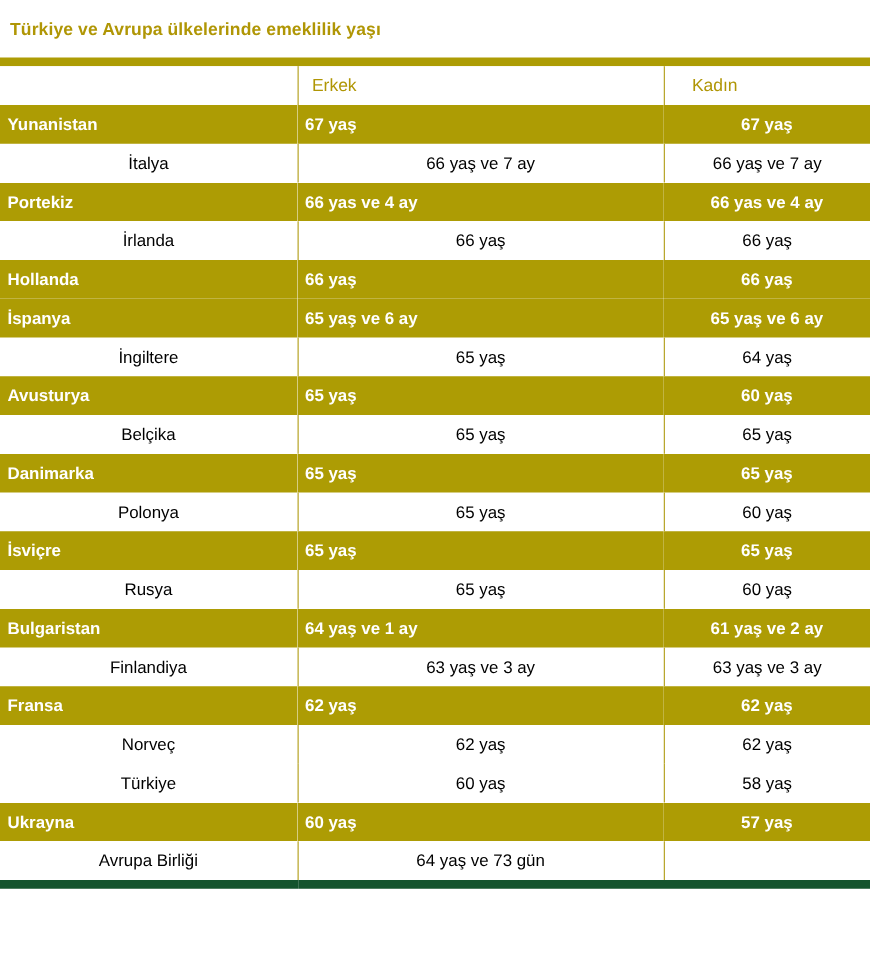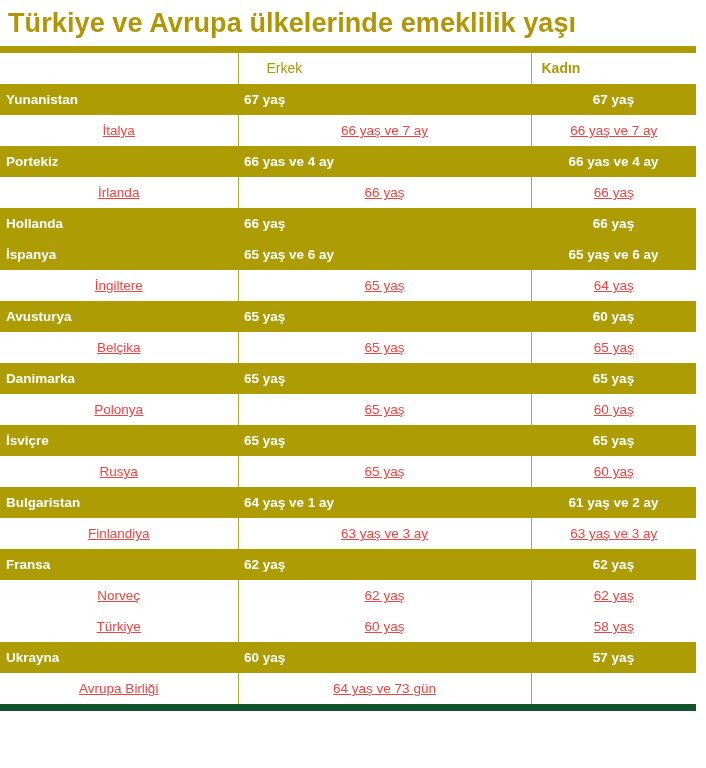--- a/index.html
+++ b/index.html
@@ -23,21 +23,21 @@
   .title-bar {
     height: 46px;
     display: flex;
     align-items: center;
     padding-left: 8px;
     background: #ffffff;
     box-sizing: border-box;
   }
   .title-text {
     color: #b09605;
-    font-size: 27px;
+    font-size: 14px;
     font-weight: bold;
     letter-spacing: 0.1px;
     line-height: 1;
     white-space: nowrap;
   }
   .top-band {
     height: 7px;
     background: #ad9c04;
     width: 696px;
     margin: 0;
@@ -65,35 +65,34 @@
   
   thead tr.header-row th {
     background: #ffffff;
     color: #b09605;
     font-weight: normal;
     text-align: left;
     font-size: 14px;
     border-bottom: none;
   }
   thead tr.header-row th.h-country { border-right: 1px solid #b9a72e; }
-  thead tr.header-row th.h-male    { border-right: 1px solid #b9a72e; padding-left: 28px; }
-  thead tr.header-row th.h-female  { padding-left: 10px; font-weight: bold; }
+  thead tr.header-row th.h-male    { border-right: 1px solid #b9a72e; padding-left: 11px; }
+  thead tr.header-row th.h-female  { padding-left: 22px; }
 
   
   tbody tr.row-gold td {
     background: #ad9c04;
     color: #ffffff;
     font-weight: bold;
   }
   tbody tr.row-white td {
     background: #ffffff;
-    color: #ef4444;
+    color: #000000;
     font-weight: normal;
     text-align: center;
-    text-decoration: underline;
   }
   tbody tr.row-white td.cell-country,
   tbody tr.row-white td.cell-male {
     border-right: 1px solid #b9a72e;
   }
   tbody tr.row-white td {
     border-top: none;
   }
   tbody tr.last-row td {
     border-bottom: 7px solid #14532d;

